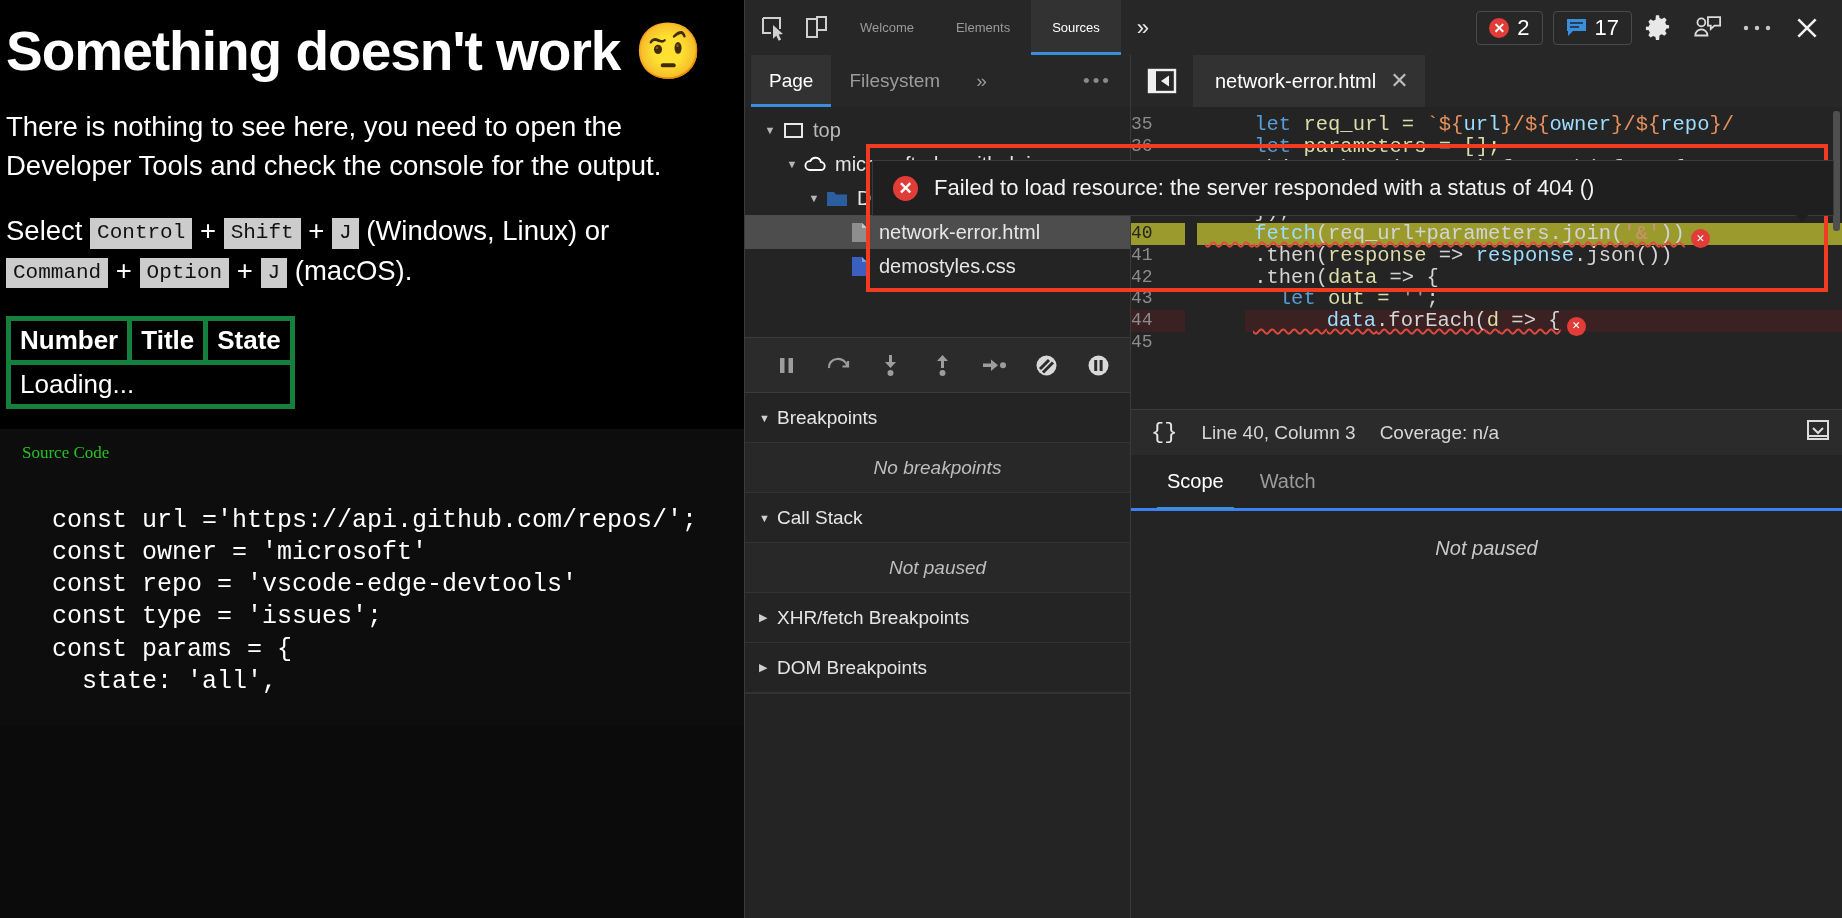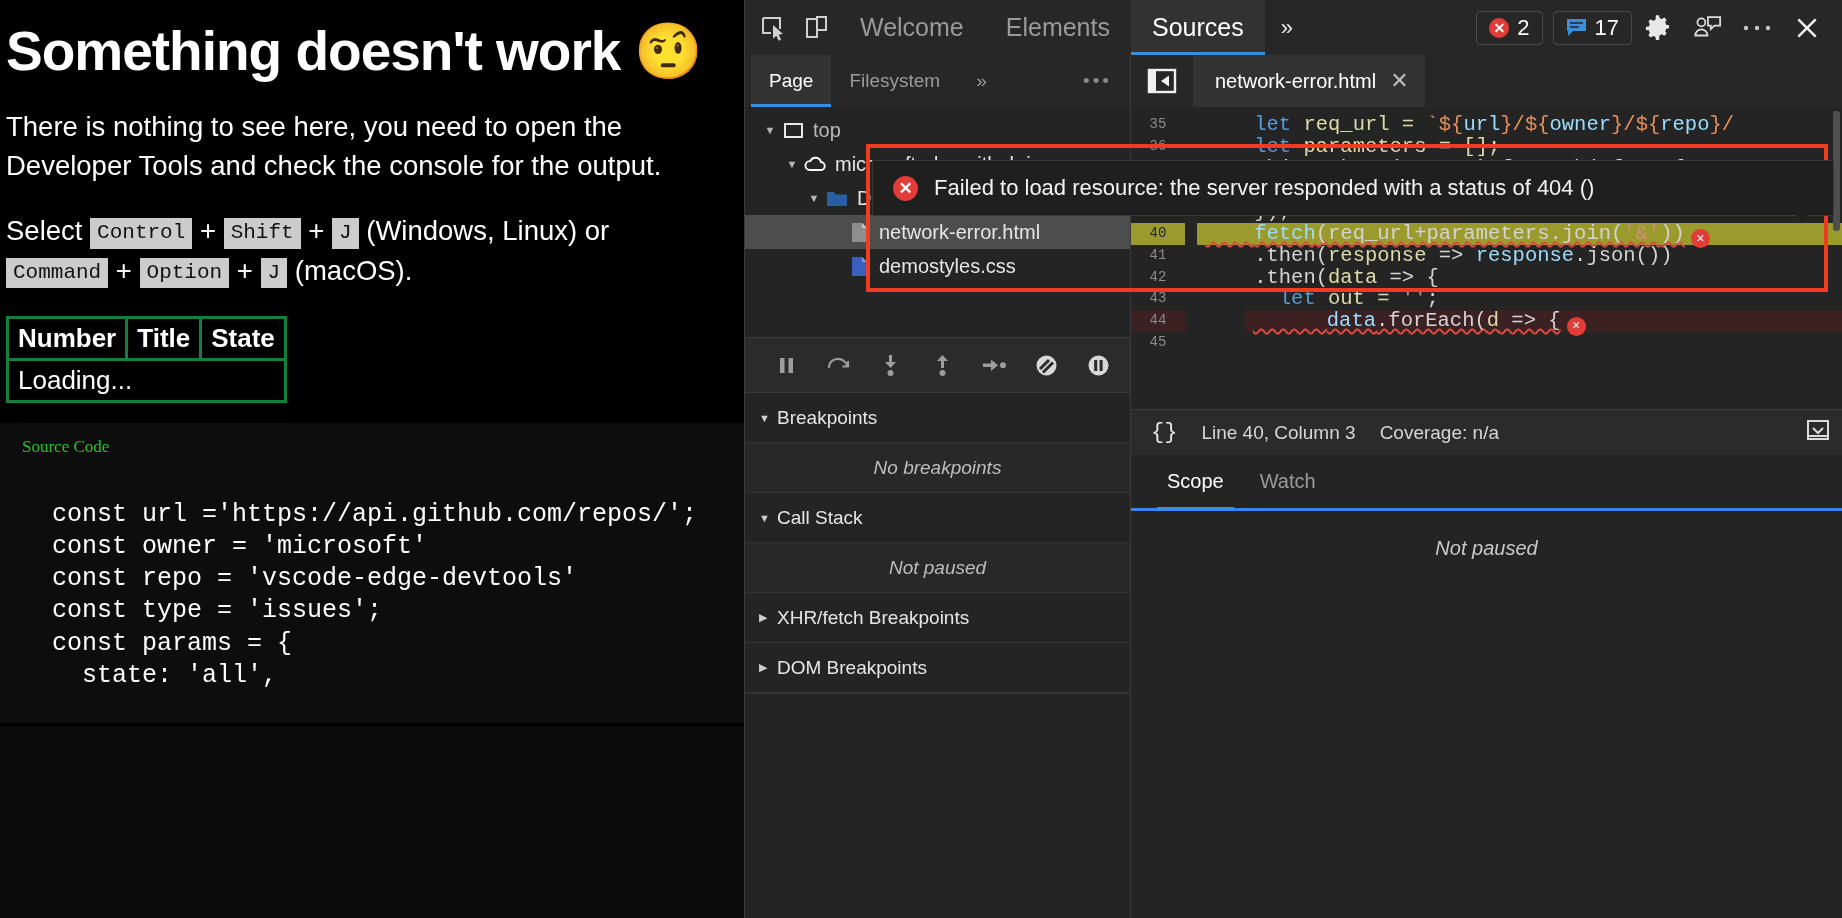--- a/index.html
+++ b/index.html
@@ -23,21 +23,21 @@
   .kbd {
     font-family:"Liberation Mono", monospace;
     background:#ccc; color:#111; font-size:21px;
     padding:2px 7px 3px 7px; display:inline-block; line-height:1.22;
     vertical-align:2px;
   }
   #issues-table {
     border-collapse:collapse; margin:6px 0 20px 0; color:#fff;
   }
   #issues-table th, #issues-table td {
-    border:3px solid #15803d; padding:4px 9px; font-size:26px; text-align:left;
+    border:5px solid #15803d; padding:4px 9px; font-size:26px; text-align:left;
     font-weight:700;
   }
   #issues-table td { font-weight:400; }
   #srcblock {
     background:#0d0d0d; margin:0 -28px 0 -6px; padding:14px 22px 0 22px;
     height:300px; overflow:hidden;
   }
   #srcblock .srctitle {
     color:#25c225; font-family:Liberation Serif, serif;
     font-size:17px; margin-bottom:42px;
@@ -57,21 +57,21 @@
   #dt-toolbar {
     height:55px; min-height:55px; display:flex; align-items:center;
     background:#272727; padding:0 10px 0 6px; position:relative;
   }
   .tb-icon-btn {
     width:44px; height:40px; display:flex; align-items:center; justify-content:center;
     cursor:pointer;
   }
   .paneltab {
     height:55px; padding:0 21px; display:flex; align-items:center;
-    color:#9a9a9a; font-size:25px; cursor:pointer; position:relative;
+    color:#9a9a9a; font-size:13px; cursor:pointer; position:relative;
   }
   .paneltab.active { color:#fff; background:#323232; }
   .paneltab.active::after {
     content:""; position:absolute; left:0; right:0; bottom:0; height:3px; background:#3a8fdd;
   }
   .chev { color:#e8e8e8; font-size:22px; padding:0 16px; cursor:pointer; }
   #tb-spacer { flex:1; }
   .badge-pill {
     display:flex; align-items:center; gap:8px; height:34px; padding:0 12px;
     border:1px solid #4a4a4a; border-radius:4px; color:#fff; font-size:22px;
@@ -149,22 +149,22 @@
   .ed-tab {
     display:flex; align-items:center; gap:14px; padding:0 16px 0 22px;
     background:#323232; color:#fff; font-size:20px; cursor:pointer;
   }
   .ed-close { color:#bdbdbd; font-size:22px; cursor:pointer; }
   #code {
     flex:1; display:flex; background:#242424; overflow:hidden; position:relative;
     font-family:"Liberation Mono", monospace;
   }
   #gutter {
-    width:66px; min-width:66px; text-align:center; padding-right:12px;
-    color:#8c8c8c; font-size:14px; line-height:21.8px; padding-top:7px;
+    width:66px; min-width:66px; text-align:left; padding-right:12px;
+    color:#8c8c8c; font-size:18px; line-height:21.8px; padding-top:7px;
     background:#242424;
   }
   #gutter .gl { height:21.8px; }
   #gutter .gl.err { background:#3b2122; }
   #gutter .gl.hl { background:#9a9a2d; color:#242424; }
   #codearea {
     flex:1; padding-top:7px; font-size:20.5px; line-height:21.8px;
     white-space:pre; overflow:hidden; color:#d4d4d4; position:relative;
   }
   #codearea .cl { height:21.8px; padding-left:8px; }

